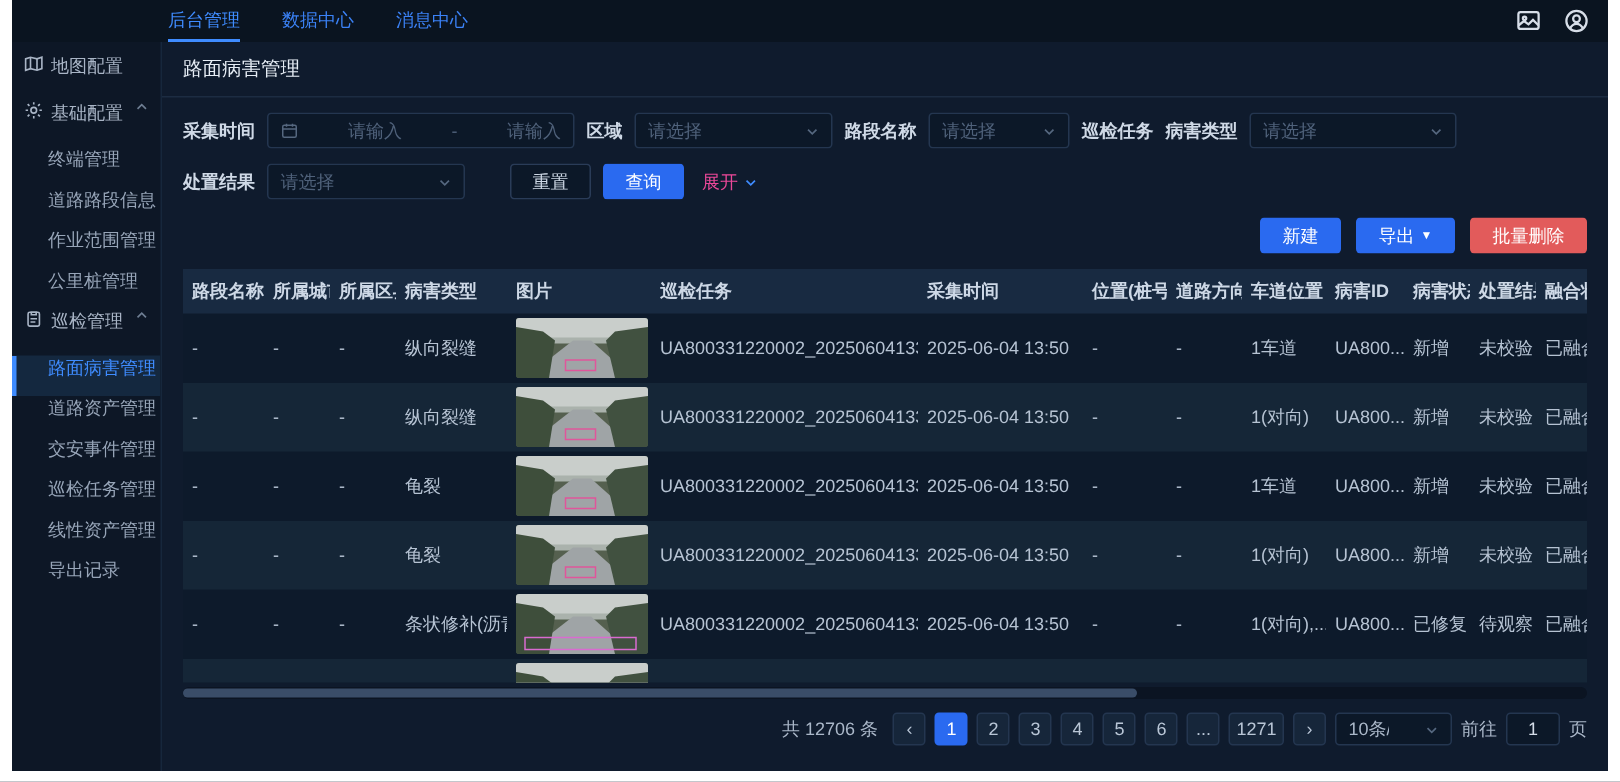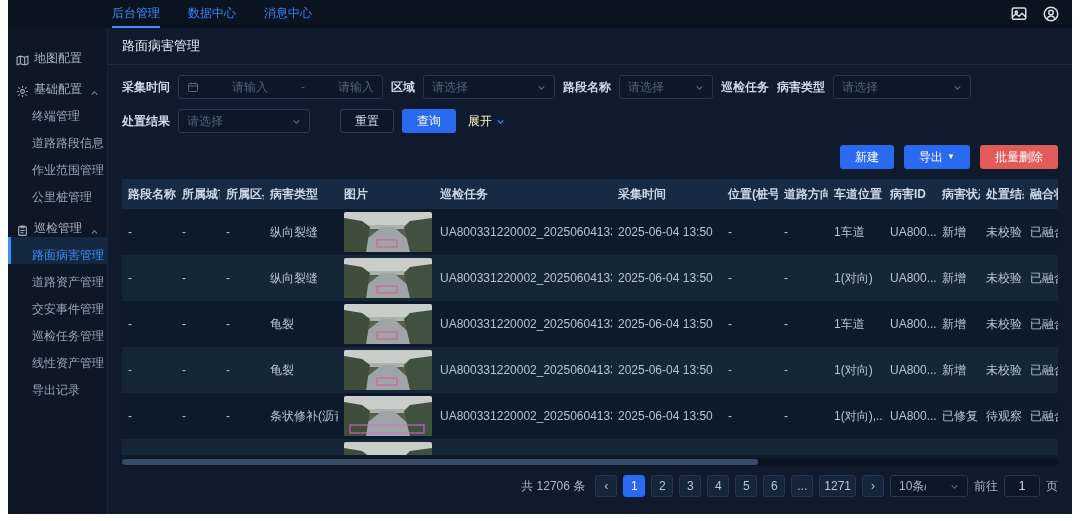--- a/index.html
+++ b/index.html
@@ -13,21 +13,21 @@
   .tabs { display:flex; gap:28px; margin-left:104px; height:100%; align-items:center; }
   .tab { color:#3b82f6; cursor:pointer; height:100%; display:flex; align-items:center; border-bottom:2px solid transparent; }
   .tab.active { color:#3f8cff; border-bottom-color:#3f8cff; }
   .top-icons { margin-left:auto; margin-right:12px; display:flex; gap:14px; align-items:center; }
   .ticon { width:18px; height:18px; color:#d7dee8; display:inline-flex; }
   .ticon svg { width:100%; height:100%; }
 
   
   .sidebar { position:absolute; top:28px; left:0; width:100px; bottom:0;
     background:#0d1726; color:#a9b5c6; overflow:hidden; padding-top:8px; border-right:1px solid #16273c; }
-  .side-item { height:31px; display:flex; align-items:flex-end; padding:0 8px; cursor:pointer; white-space:nowrap; overflow:hidden; }
+  .side-item { height:31px; display:flex; align-items:flex-start; padding:0 8px; cursor:pointer; white-space:nowrap; overflow:hidden; }
   .side-item.lvl1 { padding-left:24px; height:27px; color:#97a5b8; }
   .side-item.active { background:#14283f; color:#3f8cff; box-shadow:inset 3px 0 0 #3f8cff; }
   .sicon { width:13px; height:13px; margin-right:5px; display:inline-flex; flex:none; color:#a9b5c6; }
   .sicon svg { width:100%; height:100%; }
   .scaret { margin-left:auto; width:9px; height:9px; display:inline-flex; color:#6d7d92; }
   .scaret svg { width:100%; height:100%; }
 
   
   .main { position:absolute; left:100px; right:0; top:28px; bottom:0;
     background:#0f1b2d; display:flex; flex-direction:column; overflow:hidden; }
@@ -47,21 +47,21 @@
   input.control { color:#aebbce; }
   input.control::placeholder { color:#4f617a; }
 
   .btn { height:24px; padding:0 14px; border-radius:3px; font-size:12px; display:inline-flex;
     align-items:center; justify-content:center; gap:4px; cursor:pointer; border:1px solid transparent;
     white-space:nowrap; flex:none; }
   .btn-ghost { background:#0c1828; border-color:#2a3c58; color:#cfd9e6; }
   .btn-primary { background:#2a6af0; color:#ffffff; }
   .btn-danger { background:#e25b5b; color:#ffffff; }
   .caret-dn { font-size:8px; line-height:1; }
-  .link-expand { color:#fef9c3; display:inline-flex; align-items:center; gap:4px; cursor:pointer; margin-left:4px; }
+  .link-expand { color:#ec4899; display:inline-flex; align-items:center; gap:4px; cursor:pointer; margin-left:4px; }
   .link-expand .dicon { color:#3f8cff; }
 
   .action-row { display:flex; justify-content:flex-end; gap:10px; padding:2px 14px 10px; }
 
   
   .table-wrap { margin:0 14px; height:276px; overflow:hidden; }
   table { width:100%; border-collapse:collapse; table-layout:fixed; font-size:12px; color:#b6c3d3; }
   thead th { background:#182a41; height:30px; font-weight:bold; color:#cdd8e6; text-align:left;
     padding:0 6px; white-space:nowrap; overflow:hidden; }
   tbody td { height:46px; padding:0 6px; white-space:nowrap; overflow:hidden; }

